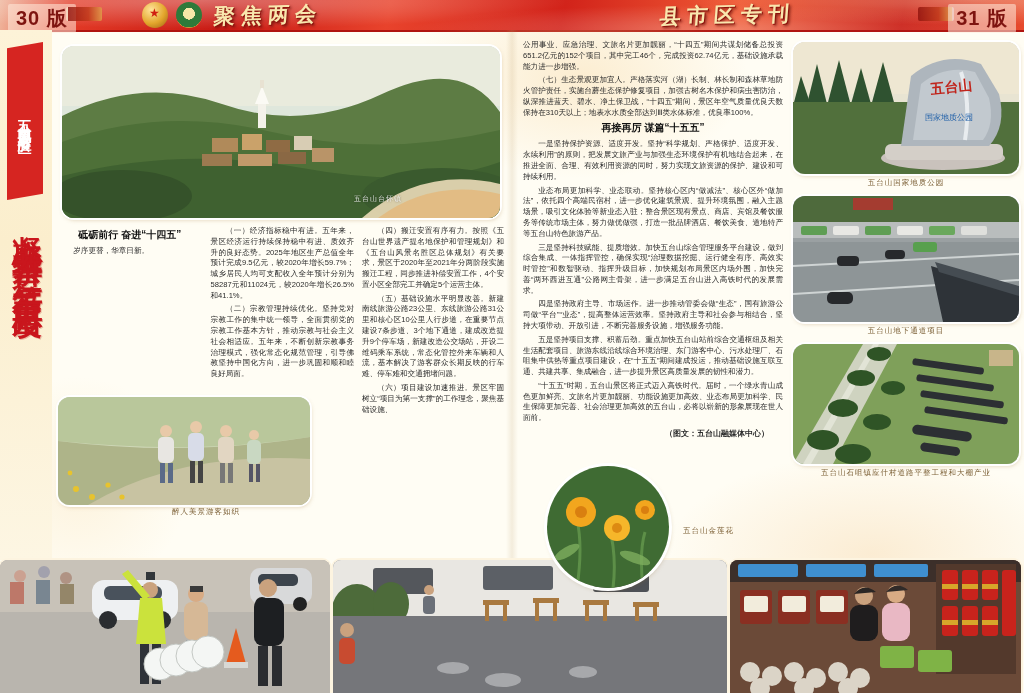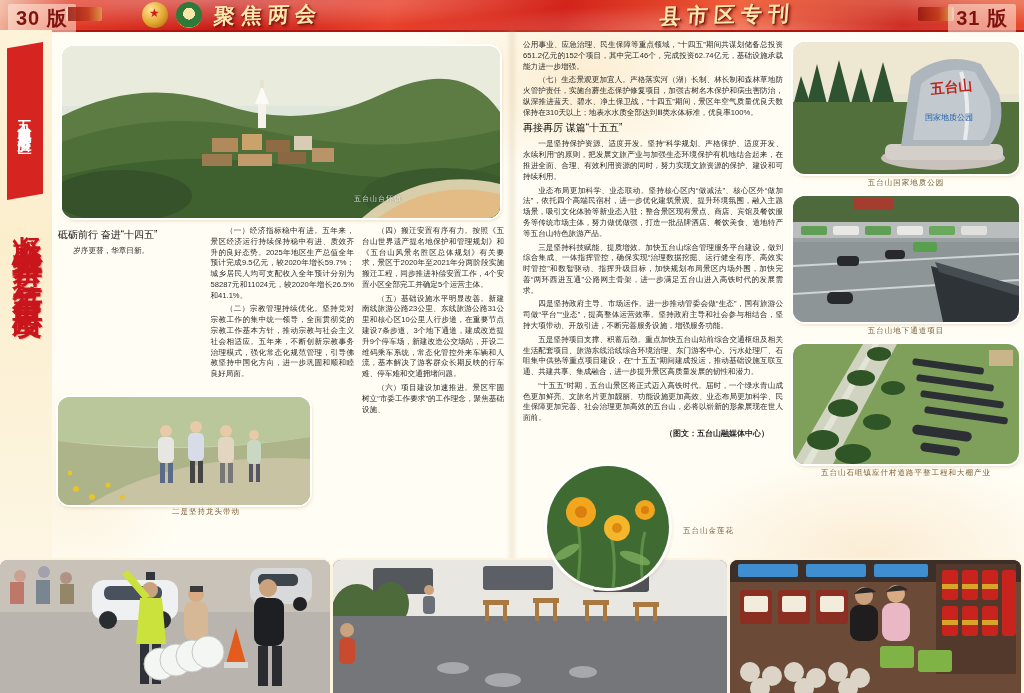--- a/index.html
+++ b/index.html
@@ -59,21 +59,21 @@
   .gutter{position:absolute;left:506px;top:0;width:12px;height:530px;
     background:linear-gradient(90deg,transparent,rgba(190,160,110,.18),transparent);}
   
   .photo{position:relative;border-radius:12px;overflow:hidden;background:#ccc;
     box-shadow:0 0 0 2px #fff,1px 2px 4px rgba(160,120,60,.35);}
   .photo svg{display:block;width:100%;height:100%;}
   .caption{font-size:7.5px;color:#7c6036;text-align:center;letter-spacing:1px;line-height:14px;}
   .watermark{position:absolute;font-size:7px;color:rgba(255,255,255,.85);letter-spacing:1px;
     text-shadow:0 0 2px rgba(0,0,0,.5);}
   
-  .h-sec{font-size:10px;font-weight:normal;text-align:left;margin:2px 0 4px;color:#111;}
+  .h-sec{font-size:10px;font-weight:bold;text-align:center;margin:2px 0 4px;color:#111;}
   .para{font-size:7.6px;line-height:1.42;text-align:justify;text-indent:2em;margin:0 0 3px;}
   .cols{display:flex;gap:9px;}
   .col{flex:1;min-width:0;}
   .byline{font-size:8px;font-weight:bold;text-align:right;margin-top:4px;padding-right:14px;}
   
   .valley-wrap{position:absolute;left:10px;top:16px;width:438px;height:172px;}
   .left-article{position:absolute;left:6px;top:196px;width:446px;height:330px;}
   .cols12{position:absolute;left:0;top:0;width:296px;}
   .cols12 .txt{display:flex;gap:9px;height:168px;overflow:hidden;}
   .tourists{width:252px;height:108px;margin-top:3px;}
@@ -195,33 +195,33 @@
                 <rect x="160" y="40" width="16" height="26" rx="5" fill="#e2d6c2"></rect>
                 <rect x="162" y="66" width="5" height="20" fill="#777"></rect>
                 <rect x="170" y="66" width="5" height="20" fill="#777"></rect>
               <circle cx="196" cy="38" r="5" fill="#e8c9a8"></circle>
                 <rect x="189" y="43" width="14" height="24" rx="5" fill="#c9d8c2"></rect>
                 <rect x="191" y="67" width="4" height="18" fill="#556"></rect>
                 <rect x="198" y="67" width="4" height="18" fill="#556"></rect>
             </g>
           </svg>
         </div>
-        <div class="caption">二是坚持龙头带动</div>
+        <div class="caption">醉人美景游客如织</div>
       </div>
       <div class="col3">
         <p class="para">（四）搬迁安置有序有力。按照《五台山世界遗产提名地保护和管理规划》和《五台山风景名胜区总体规划》有关要求，景区于2020年至2021年分两阶段实施搬迁工程，同步推进补偿安置工作，4个安置小区全部完工并确定5个运营主体。</p>
         <p class="para">（五）基础设施水平明显改善。新建南线旅游公路23公里、东线旅游公路31公里和核心区10公里人行步道，在重要节点建设7条步道、3个地下通道，建成改造提升9个停车场，新建改造公交场站，开设二维码乘车系统，常态化管控外来车辆和人流，基本解决了游客群众长期反映的行车难、停车难和交通拥堵问题。</p>
-        <p class="para">（六）项目建设加速推进。景区牢固树立“市委工作要求”的工作理念，聚焦基础设施、</p>
+        <p class="para">（六）项目建设加速推进。景区牢固树立“项目为第一支撑”的工作理念，聚焦基础设施、</p>
       </div>
     </div>
   </div>
 
   <div class="right-page">
     <div class="right-text">
-      <p class="para" style="text-indent:0;">公用事业、应急治理、民生保障等重点领域，“十四五”期间共谋划储备总投资651.2亿元的152个项目，其中完工46个，完成投资62.74亿元，基础设施承载能力进一步增强。</p>
+      <p class="para" style="text-indent:0;">公用事业、应急治理、文旅名片更加靓丽，“十四五”期间共谋划储备总投资651.2亿元的152个项目，其中完工46个，完成投资62.74亿元，基础设施承载能力进一步增强。</p>
       <p class="para">（七）生态景观更加宜人。严格落实河（湖）长制、林长制和森林草地防火管护责任，实施台蘑生态保护修复项目，加强古树名木保护和病虫害防治，纵深推进蓝天、碧水、净土保卫战，“十四五”期间，景区年空气质量优良天数保持在310天以上；地表水水质全部达到Ⅲ类水体标准，优良率100%。</p>
       <div class="h-sec">再接再厉 谋篇“十五五”</div>
       <p class="para">一是坚持保护资源、适度开发。坚持“科学规划、严格保护、适度开发、永续利用”的原则，把发展文旅产业与加强生态环境保护有机地结合起来，在推进全面、合理、有效利用资源的同时，努力实现文旅资源的保护、建设和可持续利用。</p>
       <p class="para">业态布局更加科学、业态联动。坚持核心区内“做减法”、核心区外“做加法”，依托四个高端民宿村，进一步优化建筑景观、提升环境氛围，融入主题场景，吸引文化体验等新业态入驻；整合景区现有景点、商店、宾馆及餐饮服务等传统市场主体，努力做优做强，打造一批品牌酒店、餐饮美食、道地特产等五台山特色旅游产品。</p>
       <p class="para">三是坚持科技赋能、提质增效。加快五台山综合管理服务平台建设，做到综合集成、一体指挥管控，确保实现“治理数据挖掘、运行健全有序、高效实时管控”和数智驱动、指挥升级目标，加快规划布局景区内场外围，加快完善“两环西进互通”公路网主骨架，进一步满足五台山进入高铁时代的发展需求。</p>
       <p class="para">四是坚持政府主导、市场运作。进一步推动管委会做“生态”，国有旅游公司做“平台”“业态”，提高整体运营效率。坚持政府主导和社会参与相结合，坚持大项带动、开放引进，不断完善服务设施，增强服务功能。</p>
       <p class="para">五是坚持项目支撑、积蓄后劲。重点加快五台山站前综合交通枢纽及相关生活配套项目、旅游东线沿线综合环境治理、东门游客中心、污水处理厂、石咀集中供热等重点项目建设，在“十五五”期间建成投运，推动基础设施互联互通、共建共享、集成融合，进一步提升景区高质量发展的韧性和潜力。</p>
       <p class="para">“十五五”时期，五台山景区将正式迈入高铁时代。届时，一个绿水青山成色更加鲜亮、文旅名片更加靓丽、功能设施更加高效、业态布局更加科学、民生保障更加完善、社会治理更加高效的五台山，必将以崭新的形象展现在世人面前。</p>
       <div class="byline">（图文：五台山融媒体中心）</div>
     </div>

